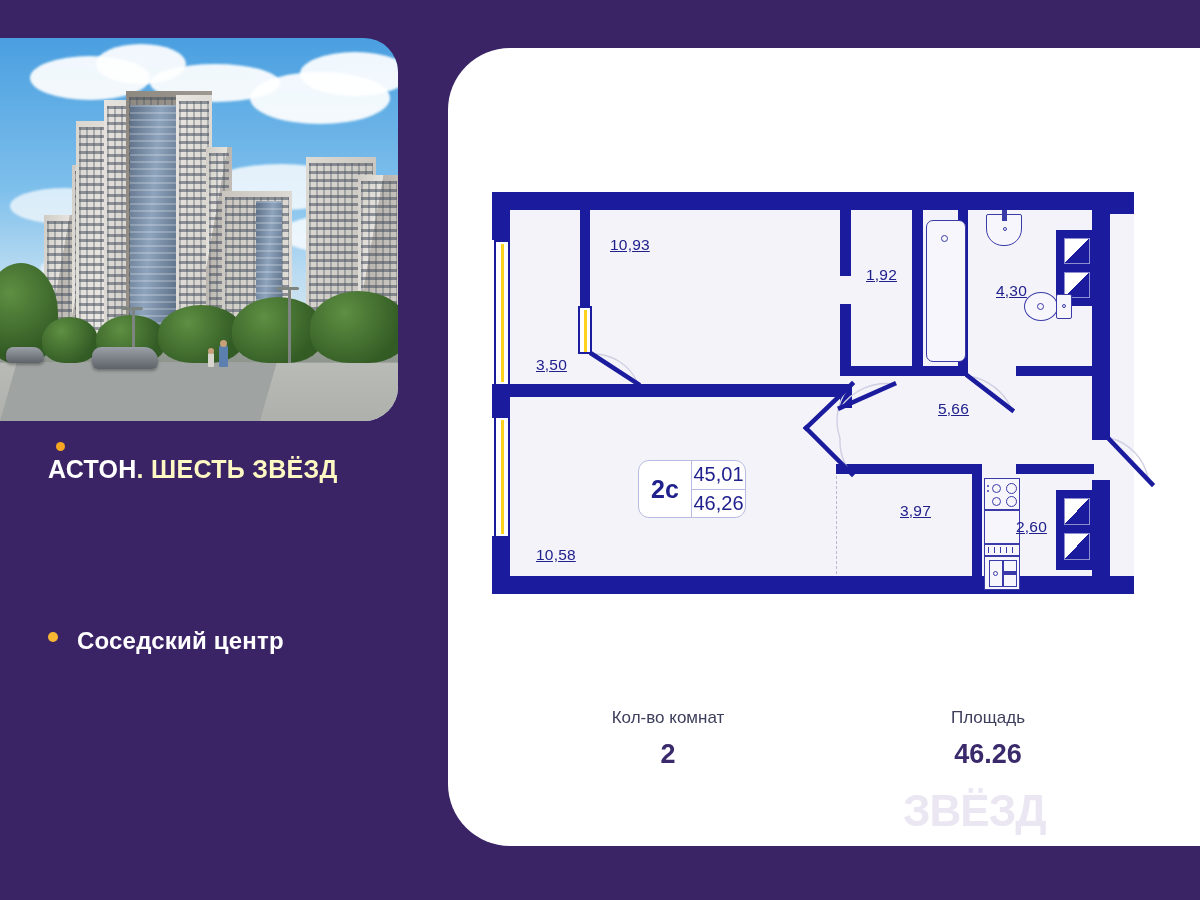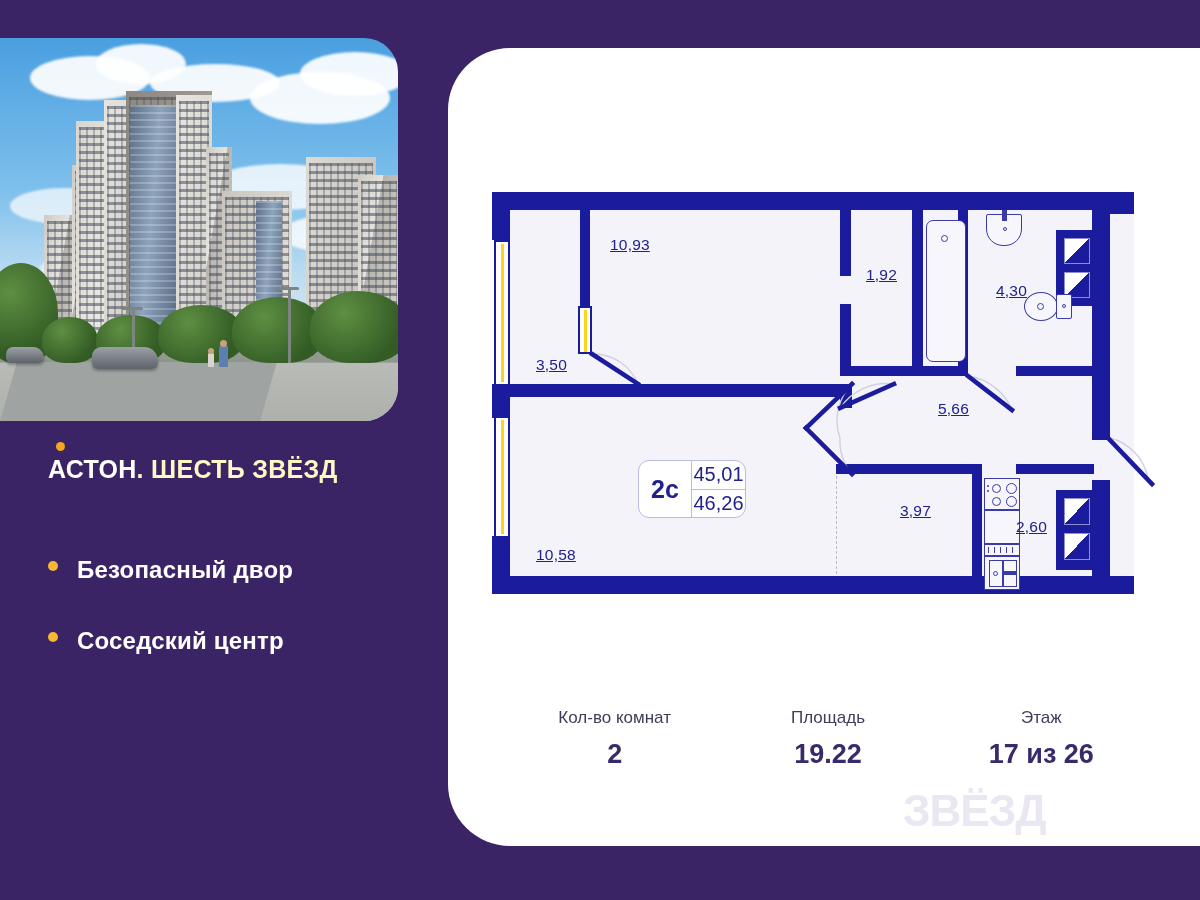--- a/index.html
+++ b/index.html
@@ -180,24 +180,20 @@
     <div class="person-head" style="left:220px; bottom:74px; width:7px;  height:7px;"></div>
     <div class="person-body" style="left:208px; bottom:54px; width:6px;  height:15px; background:#d8d5ce;"></div>
     <div class="person-head" style="left:208px; bottom:67px; width:6px;  height:6px;"></div>
   </div>
 
   <div id="brand">
     <span id="brand-dot"></span>
     <span id="brand-strong">АСТОН</span><span id="brand-rest">. ШЕСТЬ ЗВЁЗД</span>
   </div>
 
-  <div class="feature" id="feature-0">
-    <span class="feature-dot"></span>
-    <span class="feature-label">Безопасный двор</span>
-  </div>
   <div class="feature" id="feature-1">
     <span class="feature-dot"></span>
     <span class="feature-label">Соседский центр</span>
   </div>
 </div>
 
 <div id="card">
 
   <div id="plan">
 
@@ -328,20 +324,16 @@
 
   <div id="watermark">ЗВЁЗД</div>
 
   <div id="stats">
     <div class="stat">
       <div class="stat-label">Кол-во комнат</div>
       <div class="stat-value">2</div>
     </div>
     <div class="stat">
       <div class="stat-label">Площадь</div>
-      <div class="stat-value">19.22</div>
-    </div>
-    <div class="stat">
-      <div class="stat-label">Этаж</div>
-      <div class="stat-value">17 из 26</div>
+      <div class="stat-value">46.26</div>
     </div>
   </div>
 </div>
 
 </body></html>

